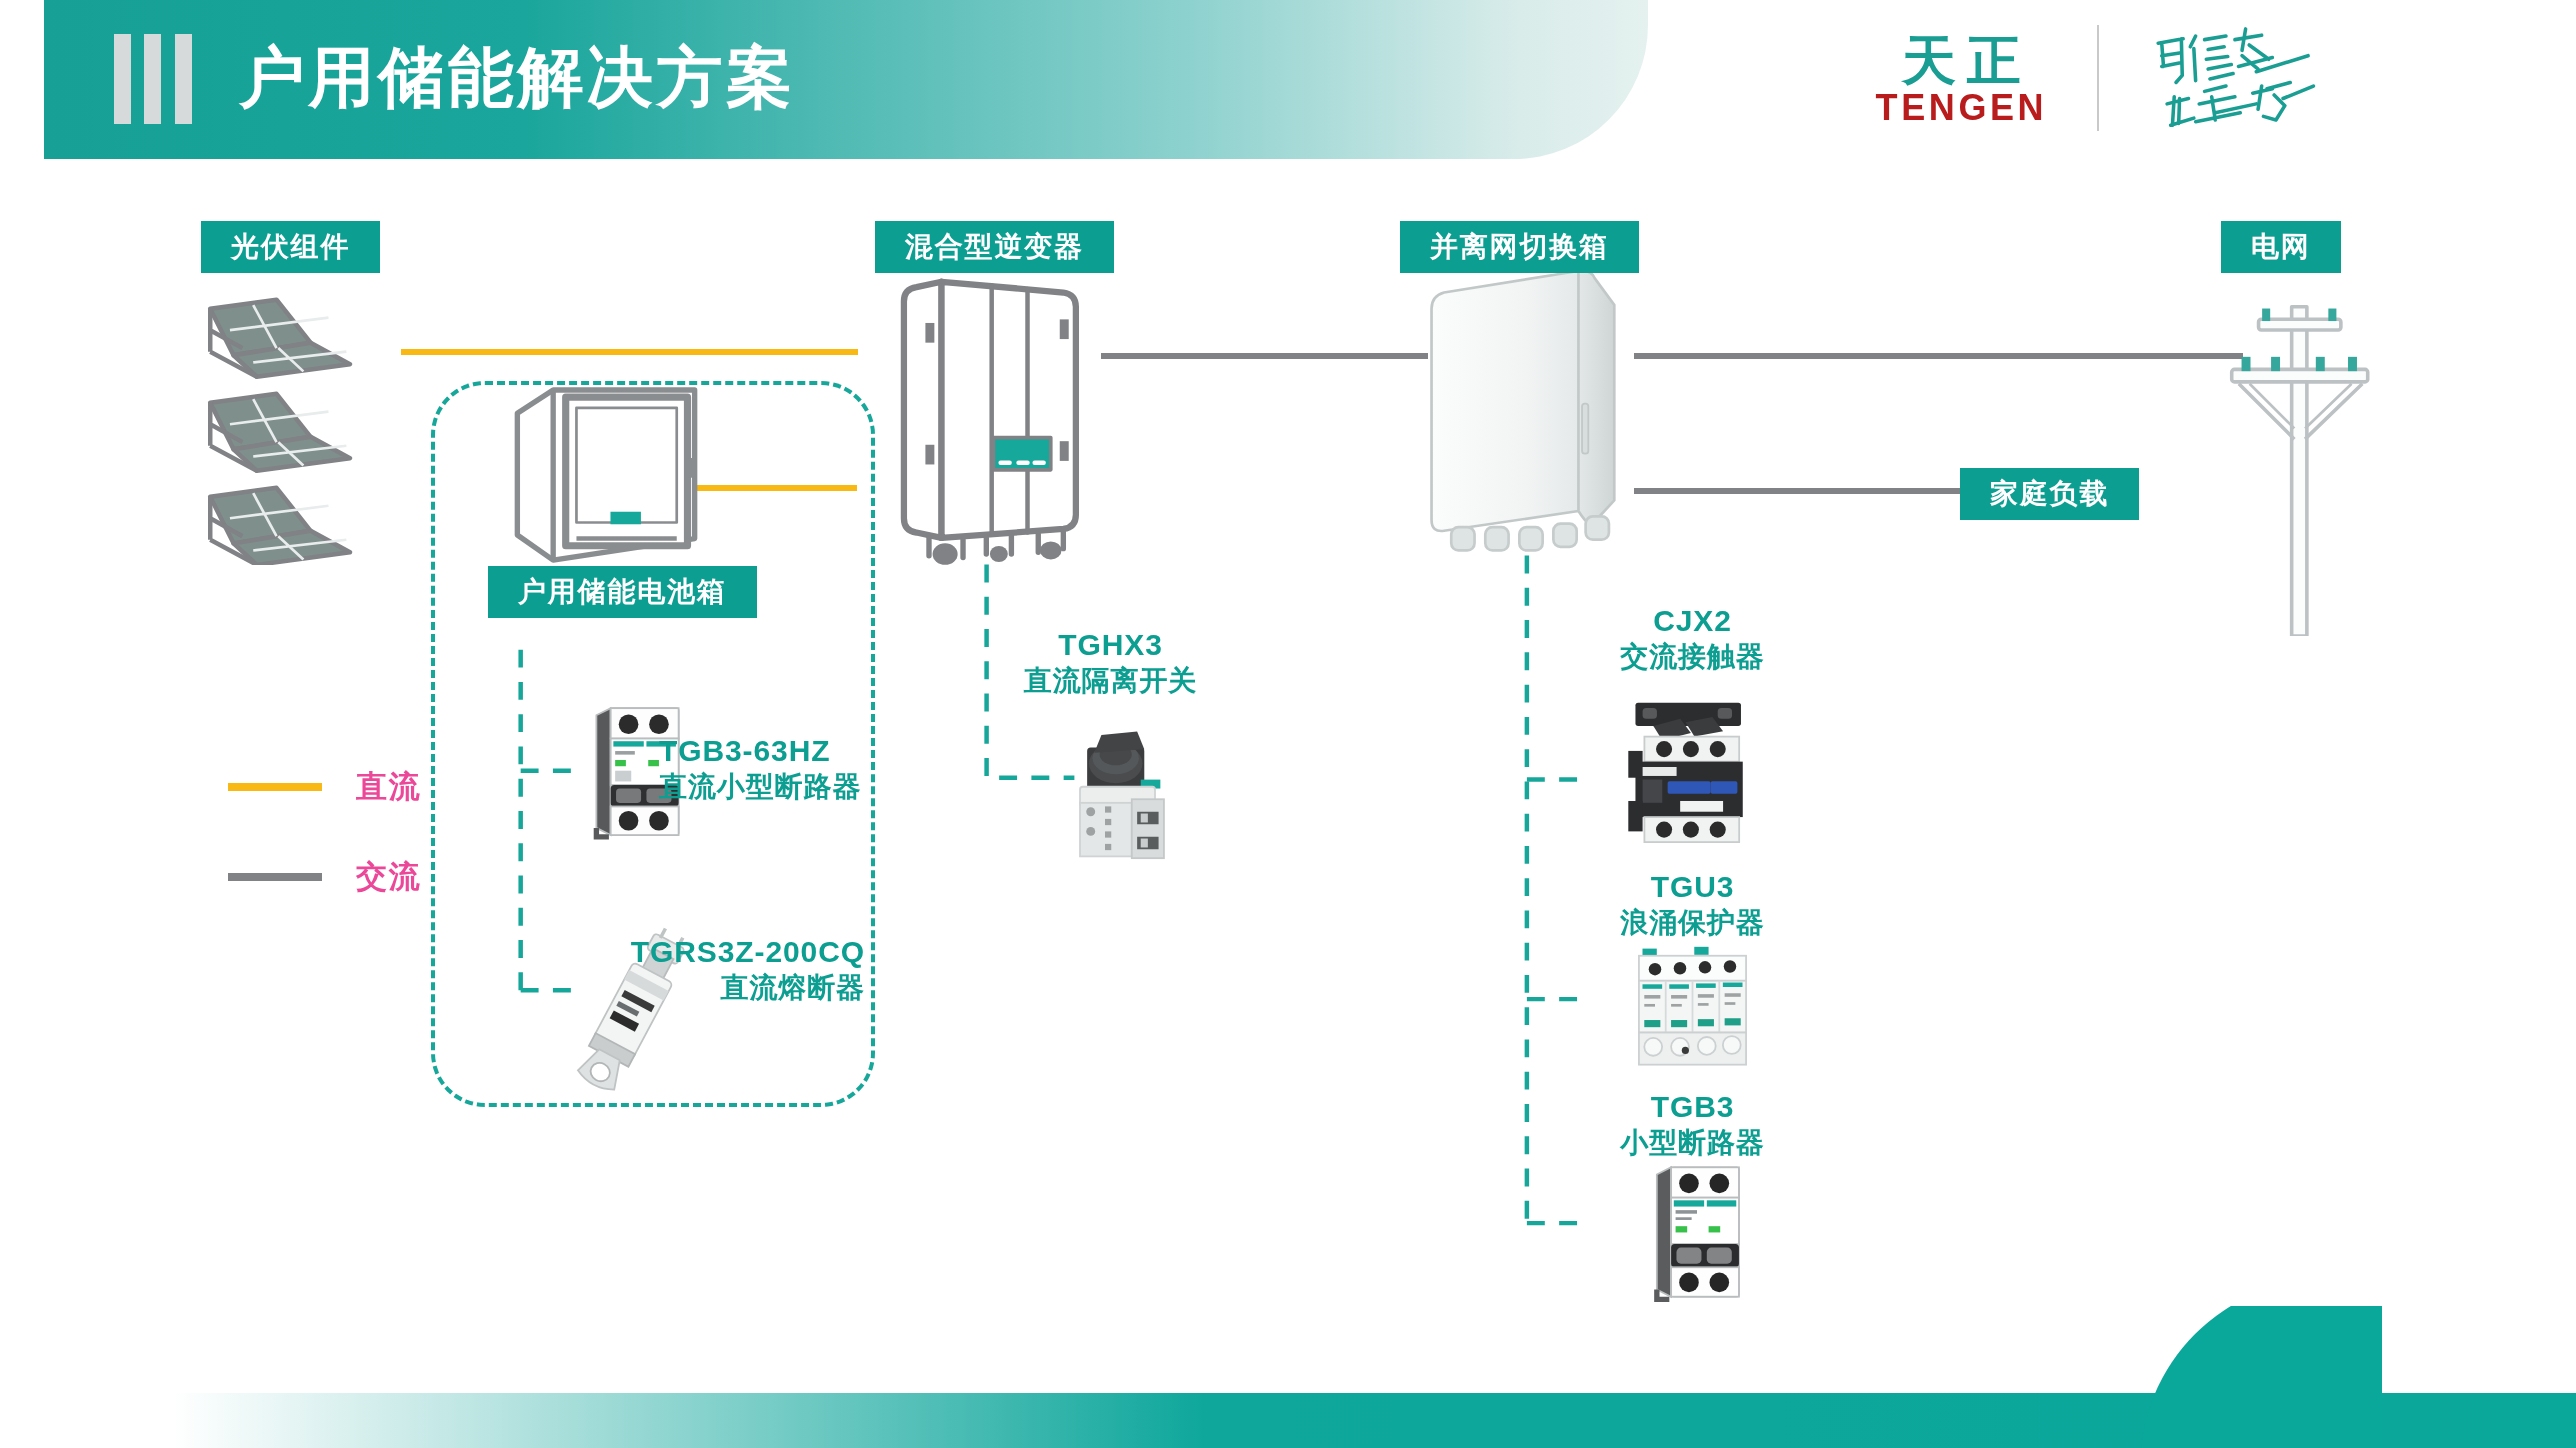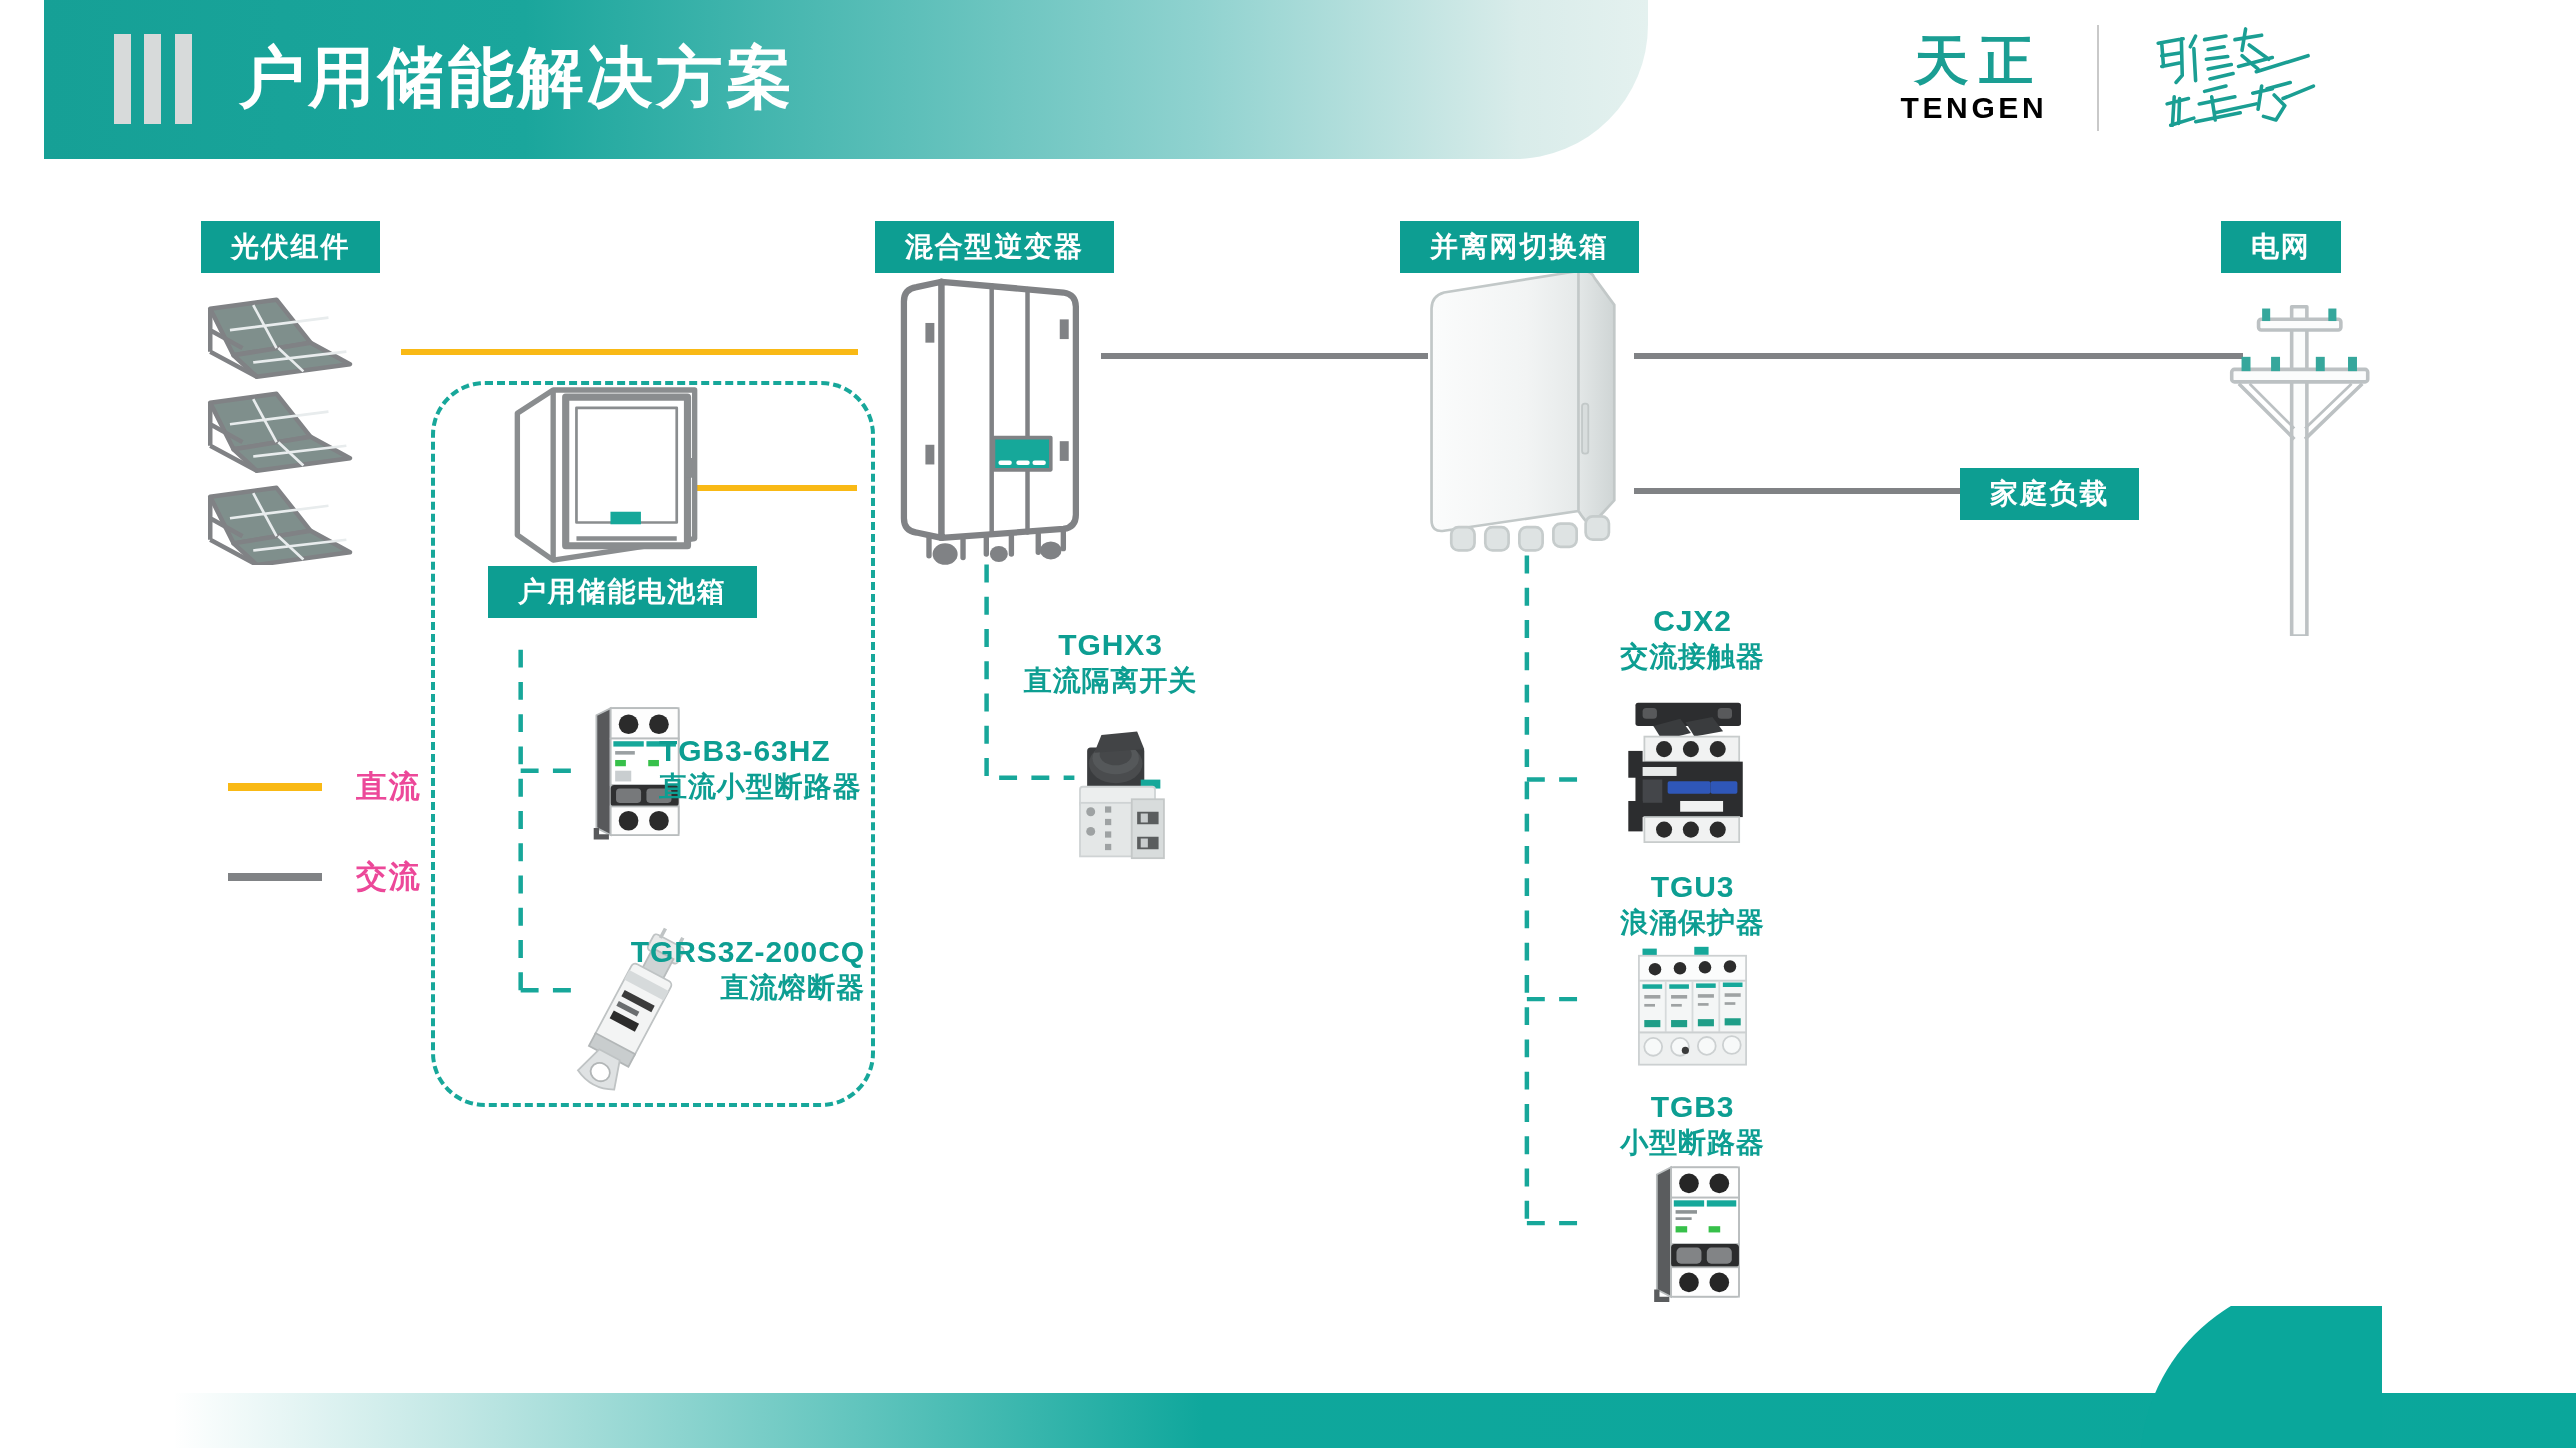--- a/index.html
+++ b/index.html
@@ -23,21 +23,21 @@
     position:absolute;left:195px;top:20px;
     font-size:66px;font-weight:bold;color:#ffffff;letter-spacing:3.6px;
     line-height:115px;white-space:nowrap;
   }
 
   
   .logo-wrap{position:absolute;right:63px;top:20px;display:flex;align-items:center;gap:50px;z-index:3;}
   .logo-mark{display:flex;flex-direction:column;align-items:center;}
   .logo-cn{font-size:54px;font-weight:bold;color:#1a9e93;letter-spacing:10.8px;line-height:56px;
            text-indent:10.8px;font-family:"DejaVu Sans",sans-serif;}
-  .logo-en{font-size:30px;font-weight:bold;color:#000000;letter-spacing:3.6px;line-height:30.5px;margin-top:3.6px;}
+  .logo-en{font-size:36px;font-weight:bold;color:#b91c1c;letter-spacing:3.6px;line-height:30.5px;margin-top:3.6px;}
   .logo-div{width:1.8px;height:106px;background:#c9c9c9;}
   .logo-slogan{position:relative;width:170px;height:116px;}
 
   
   .footer-band{
     position:absolute;left:0;bottom:0;width:2576px;height:56px;
     background:linear-gradient(90deg,rgba(10,160,150,0) 5%,rgba(10,160,150,.25) 16%,#0fa79c 45%,#0aa79b 100%);
   }
   .footer-swoosh{
     position:absolute;right:0;bottom:0;width:269px;height:143px;overflow:hidden;

